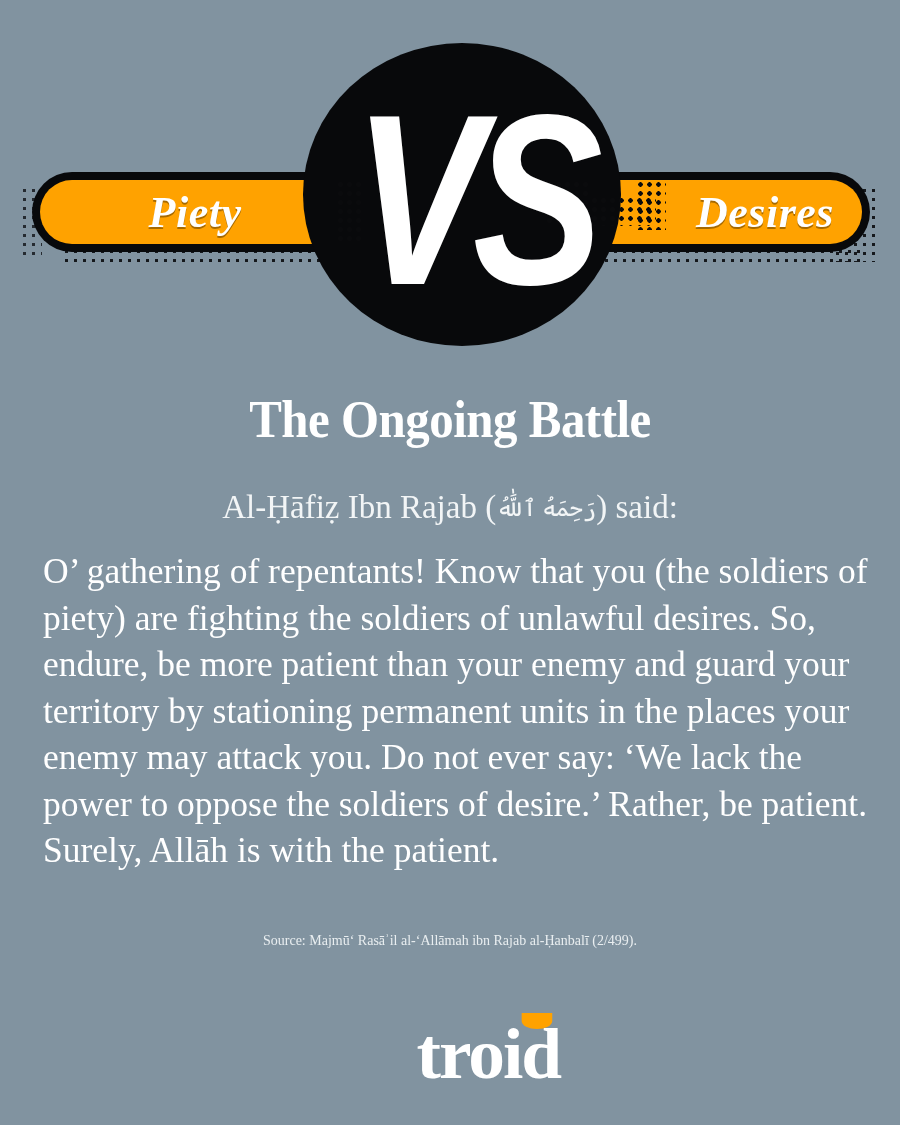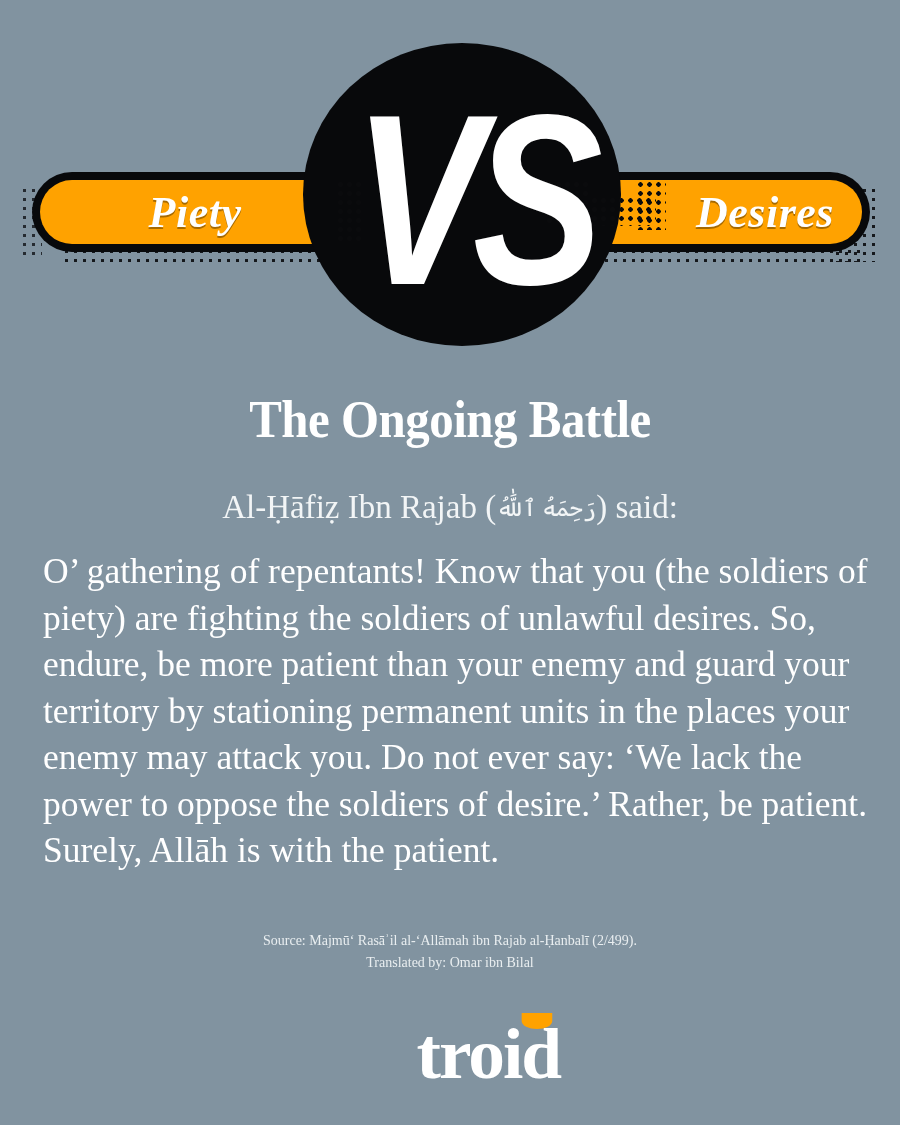--- a/index.html
+++ b/index.html
@@ -309,21 +309,20 @@
   <div class="headline">The Ongoing Battle</div>
 
   <div class="attribution">
     <span>Al-Ḥāfiẓ Ibn Rajab (</span><span class="arabic">رَحِمَهُ ٱللَّٰهُ</span><span>) said:</span>
   </div>
 
   <div class="quote-body">O’ gathering  of repentants! Know that you (the soldiers of piety) are fighting the soldiers of unlawful desires. So, endure, be more patient than your enemy and guard your territory by stationing permanent units in the places your enemy may attack you. Do not ever say: ‘We lack the power to oppose the soldiers of desire.’ Rather, be patient. Surely, Allāh is with the patient.</div>
 
   <div class="credits">
     <div>Source: Majmūʻ Rasāʾil al-ʻAllāmah ibn Rajab al-Ḥanbalī (2/499).</div>
-    <div>Translated by: Omar ibn Bilal</div>
   </div>
 
   <div class="logo">
     <div class="logo-word">
       <span>troid</span>
       <span class="logo-arc"></span>
     </div>
   </div>
 
 </div>

